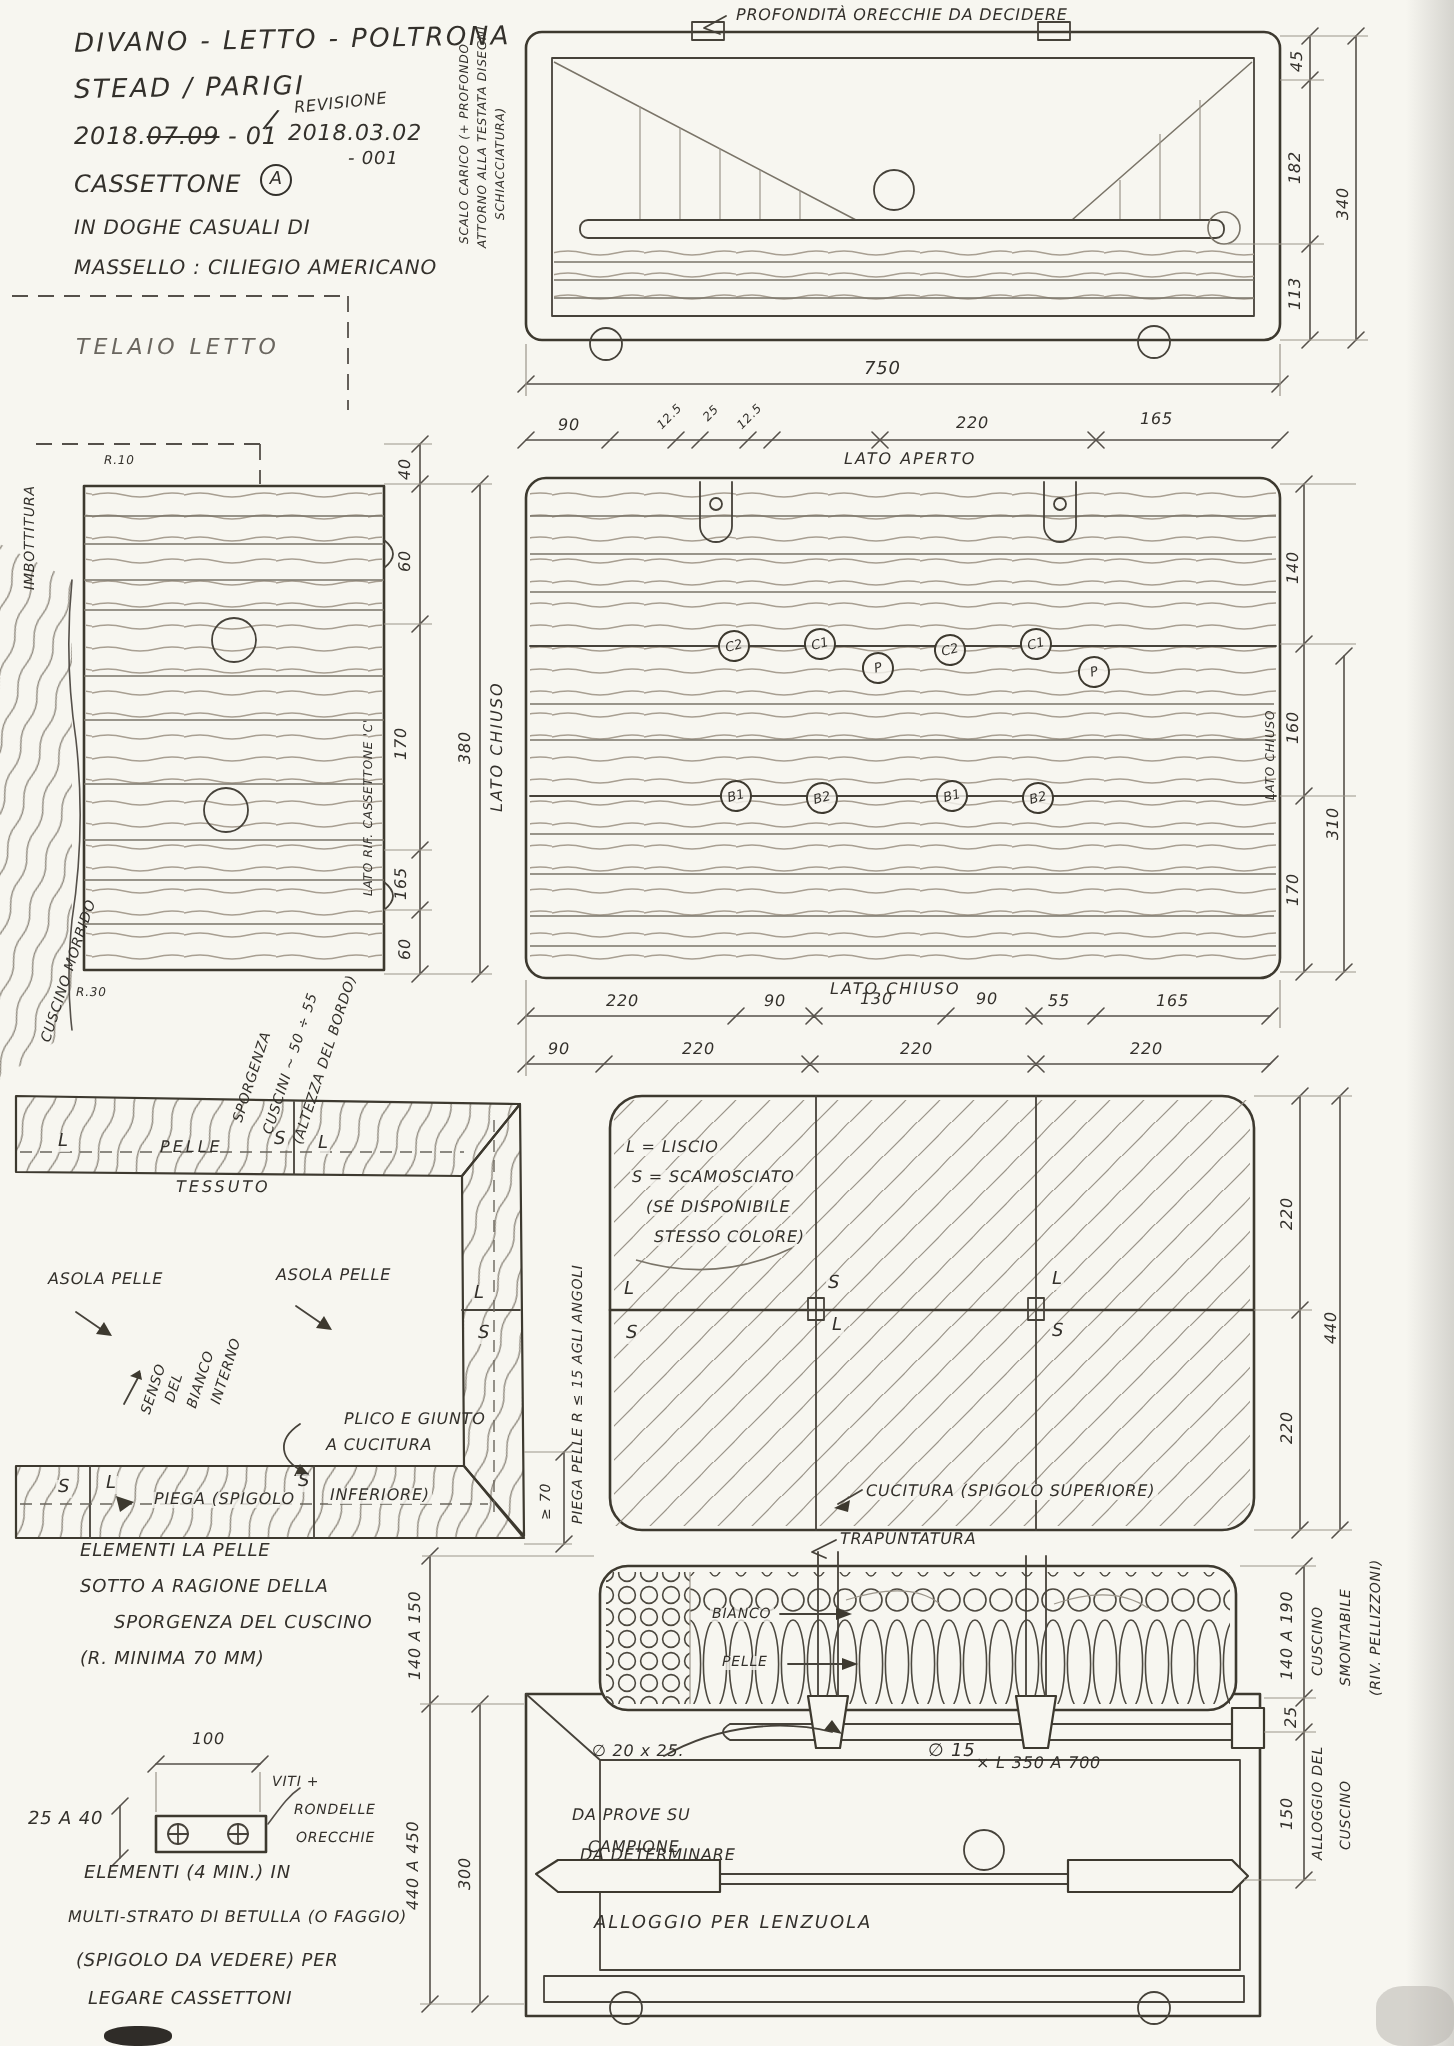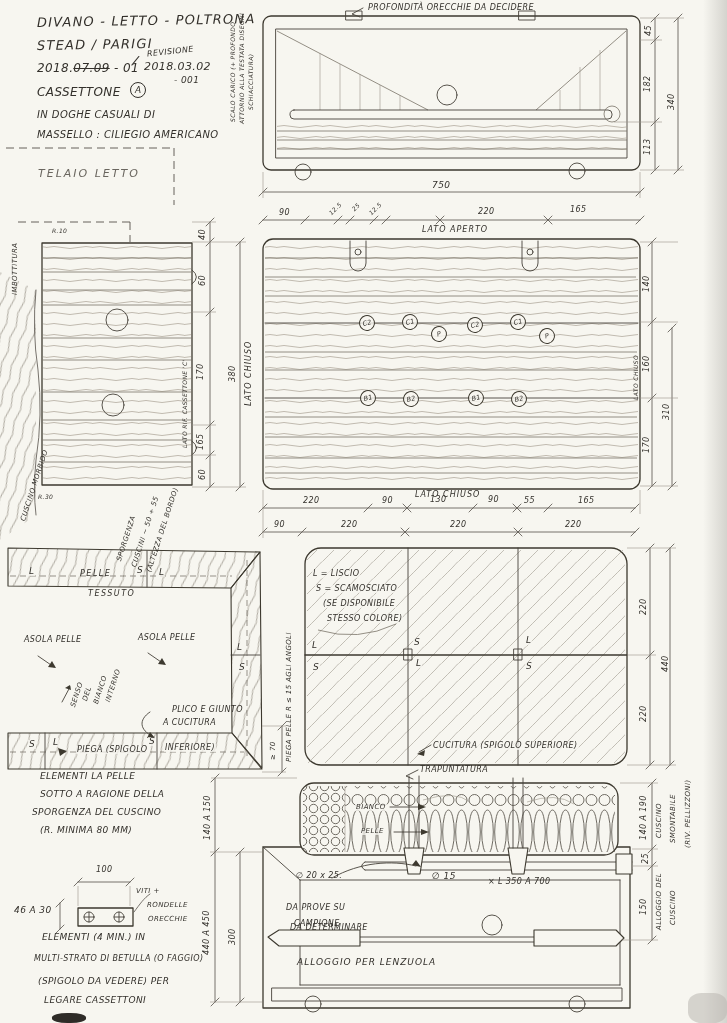--- a/index.html
+++ b/index.html
@@ -263,22 +263,22 @@
 <span class="lbl halo" style="left:158px;top:568px">L</span>
 <span class="lbl halo" style="left:236px;top:643px">L</span>
 <span class="lbl halo" style="left:238px;top:663px">S</span>
 <span class="lbl halo" style="left:28px;top:740px">S</span>
 <span class="lbl halo" style="left:52px;top:738px">L</span>
 <span class="lbl halo" style="left:148px;top:737px">S</span>
 <span class="lbl s7 r90" style="left:286px;top:762px">PIEGA PELLE R ≤ 15 AGLI ANGOLI</span>
 <span class="lbl s7 r90" style="left:270px;top:760px">≥ 70</span>
 <span class="lbl" style="left:40px;top:772px">ELEMENTI LA PELLE</span>
 <span class="lbl" style="left:40px;top:790px">SOTTO A RAGIONE DELLA</span>
-<span class="lbl" style="left:32px;top:808px">SPORGENZA DEL CUSCINO</span>
-<span class="lbl" style="left:40px;top:826px">(R. MINIMA 80 MM)</span>
+<span class="lbl" style="left:57px;top:808px">SPORGENZA DEL CUSCINO</span>
+<span class="lbl" style="left:40px;top:826px">(R. MINIMA 70 MM)</span>
 
 <span class="lbl s8 halo" style="left:312px;top:570px">L = LISCIO</span>
 <span class="lbl s8 halo" style="left:315px;top:585px">S = SCAMOSCIATO</span>
 <span class="lbl s8 halo" style="left:322px;top:600px">(SE DISPONIBILE</span>
 <span class="lbl s8 halo" style="left:326px;top:615px">STESSO COLORE)</span>
 <span class="lbl halo" style="left:311px;top:641px">L</span>
 <span class="lbl halo" style="left:413px;top:638px">S</span>
 <span class="lbl halo" style="left:525px;top:636px">L</span>
 <span class="lbl halo" style="left:312px;top:663px">S</span>
 <span class="lbl halo" style="left:415px;top:659px">L</span>
@@ -288,37 +288,37 @@
 <span class="lbl s8 r90" style="left:640px;top:722px">220</span>
 <span class="lbl s8 r90" style="left:662px;top:672px">440</span>
 
 <span class="lbl s8" style="left:420px;top:766px">TRAPUNTATURA</span>
 <span class="lbl s7 halo" style="left:355px;top:804px">BIANCO</span>
 <span class="lbl s7 halo" style="left:360px;top:828px">PELLE</span>
 <span class="lbl s8" style="left:296px;top:872px">∅ 20 x 25.</span>
 <span class="lbl s8" style="left:290px;top:924px">DA DETERMINARE</span>
 <span class="lbl s8" style="left:286px;top:904px">DA PROVE SU</span>
 <span class="lbl s8" style="left:294px;top:920px">CAMPIONE</span>
-<span class="lbl" style="left:432px;top:872px">∅ 15</span>
+<span class="lbl" style="left:464px;top:872px">∅ 15</span>
 <span class="lbl s8" style="left:488px;top:878px">× L 350 A 700</span>
 <span class="lbl" style="left:297px;top:958px;letter-spacing:1px">ALLOGGIO PER LENZUOLA</span>
 <span class="lbl s8 r90" style="left:204px;top:840px">140 A 150</span>
 <span class="lbl s8 r90" style="left:203px;top:955px">440 A 450</span>
 <span class="lbl s8 r90" style="left:229px;top:945px">300</span>
 <span class="lbl s8 r90" style="left:640px;top:840px">140 A 190</span>
 <span class="lbl s8 r90" style="left:642px;top:864px">25</span>
 <span class="lbl s8 r90" style="left:640px;top:915px">150</span>
 <span class="lbl s7 r90" style="left:656px;top:838px">CUSCINO</span>
 <span class="lbl s7 r90" style="left:670px;top:843px">SMONTABILE</span>
 <span class="lbl s7 r90" style="left:685px;top:848px">(RIV. PELLIZZONI)</span>
 <span class="lbl s7 r90" style="left:656px;top:930px">ALLOGGIO DEL</span>
 <span class="lbl s7 r90" style="left:670px;top:925px">CUSCINO</span>
 
 <span class="lbl s8" style="left:96px;top:866px">100</span>
-<span class="lbl" style="left:14px;top:906px">46 A 30</span>
+<span class="lbl" style="left:14px;top:906px">25 A 40</span>
 <span class="lbl s7" style="left:136px;top:888px">VITI +</span>
 <span class="lbl s7" style="left:147px;top:902px">RONDELLE</span>
 <span class="lbl s7" style="left:148px;top:916px">ORECCHIE</span>
 <span class="lbl" style="left:42px;top:933px">ELEMENTI (4 MIN.) IN</span>
 <span class="lbl s8" style="left:34px;top:955px">MULTI-STRATO DI BETULLA (O FAGGIO)</span>
 <span class="lbl" style="left:38px;top:977px">(SPIGOLO DA VEDERE) PER</span>
 <span class="lbl" style="left:44px;top:996px">LEGARE CASSETTONI</span>
 
 <div class="shade"></div>
 <div class="smudge1"></div>

